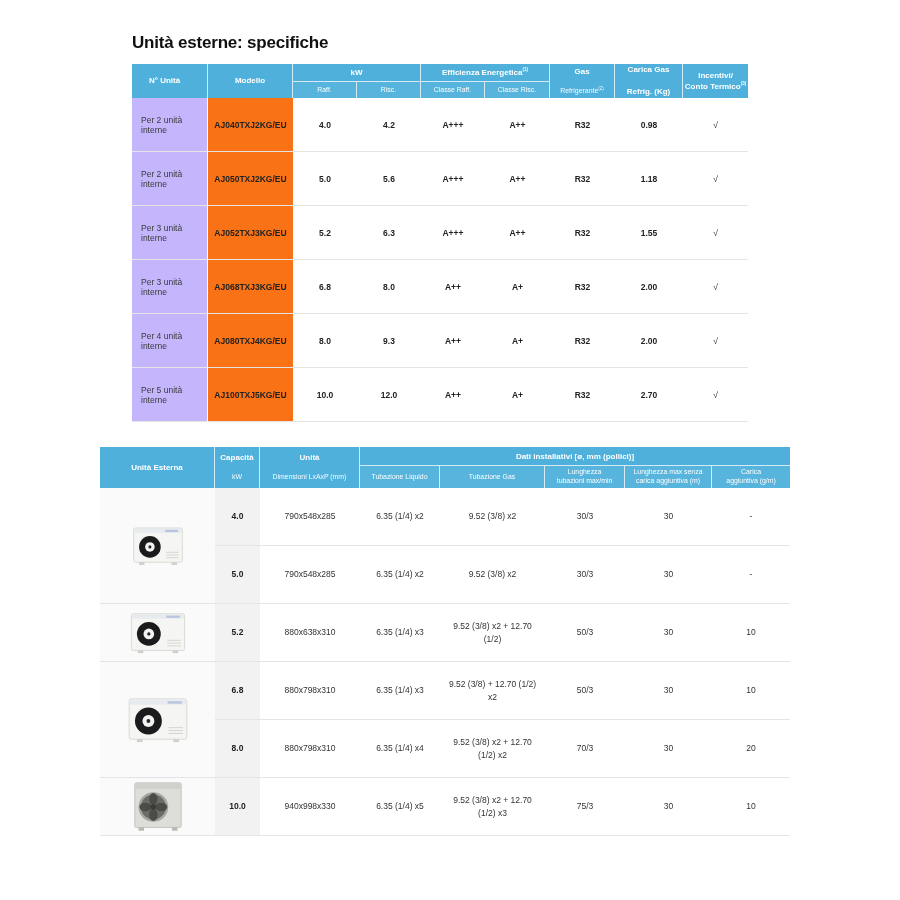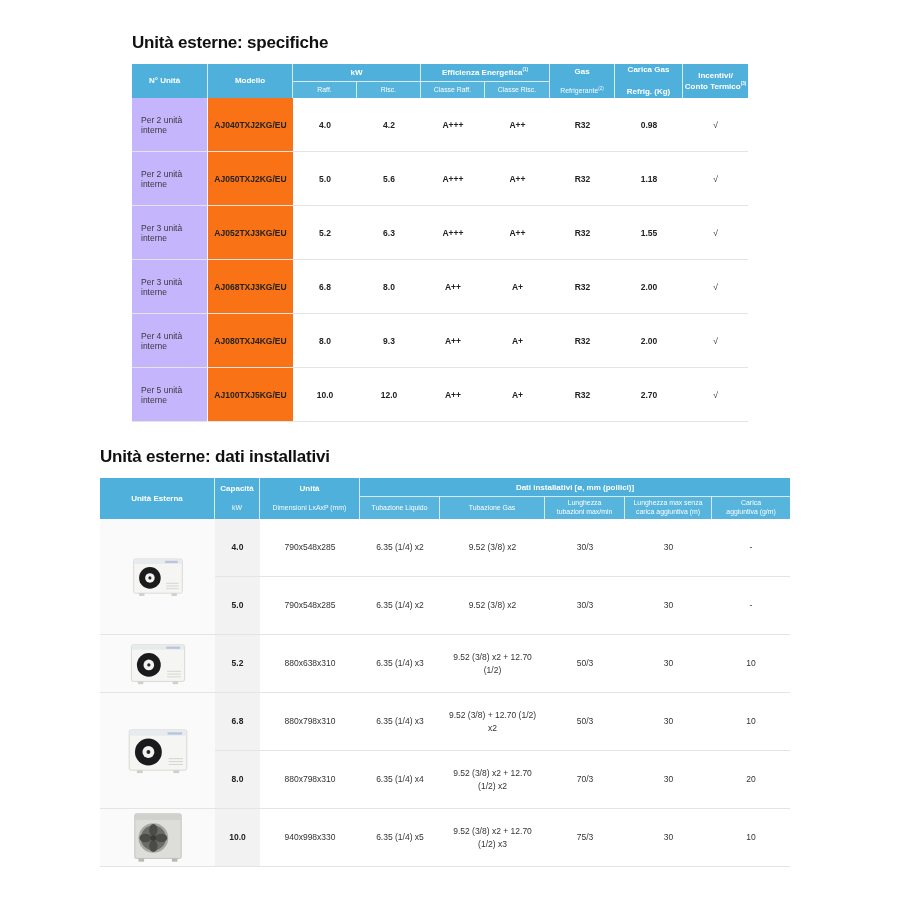--- a/index.html
+++ b/index.html
@@ -160,21 +160,20 @@
           <td class="val">A+</td>
           <td class="val">R32</td>
           <td class="val">2.70</td>
           <td>√</td>
         </tr>
       </tbody>
     </table>
   </div>
 
   <div class="sec2">
-    <h2 class="section-title">Unità esterne: dati installativi</h2>
 
     <table class="t2">
       <colgroup>
         <col style="width:115px">
           <col style="width:45px">
           <col style="width:100px">
           <col style="width:80px">
         <col style="width:105px">
           <col style="width:80px">
           <col style="width:87px">

